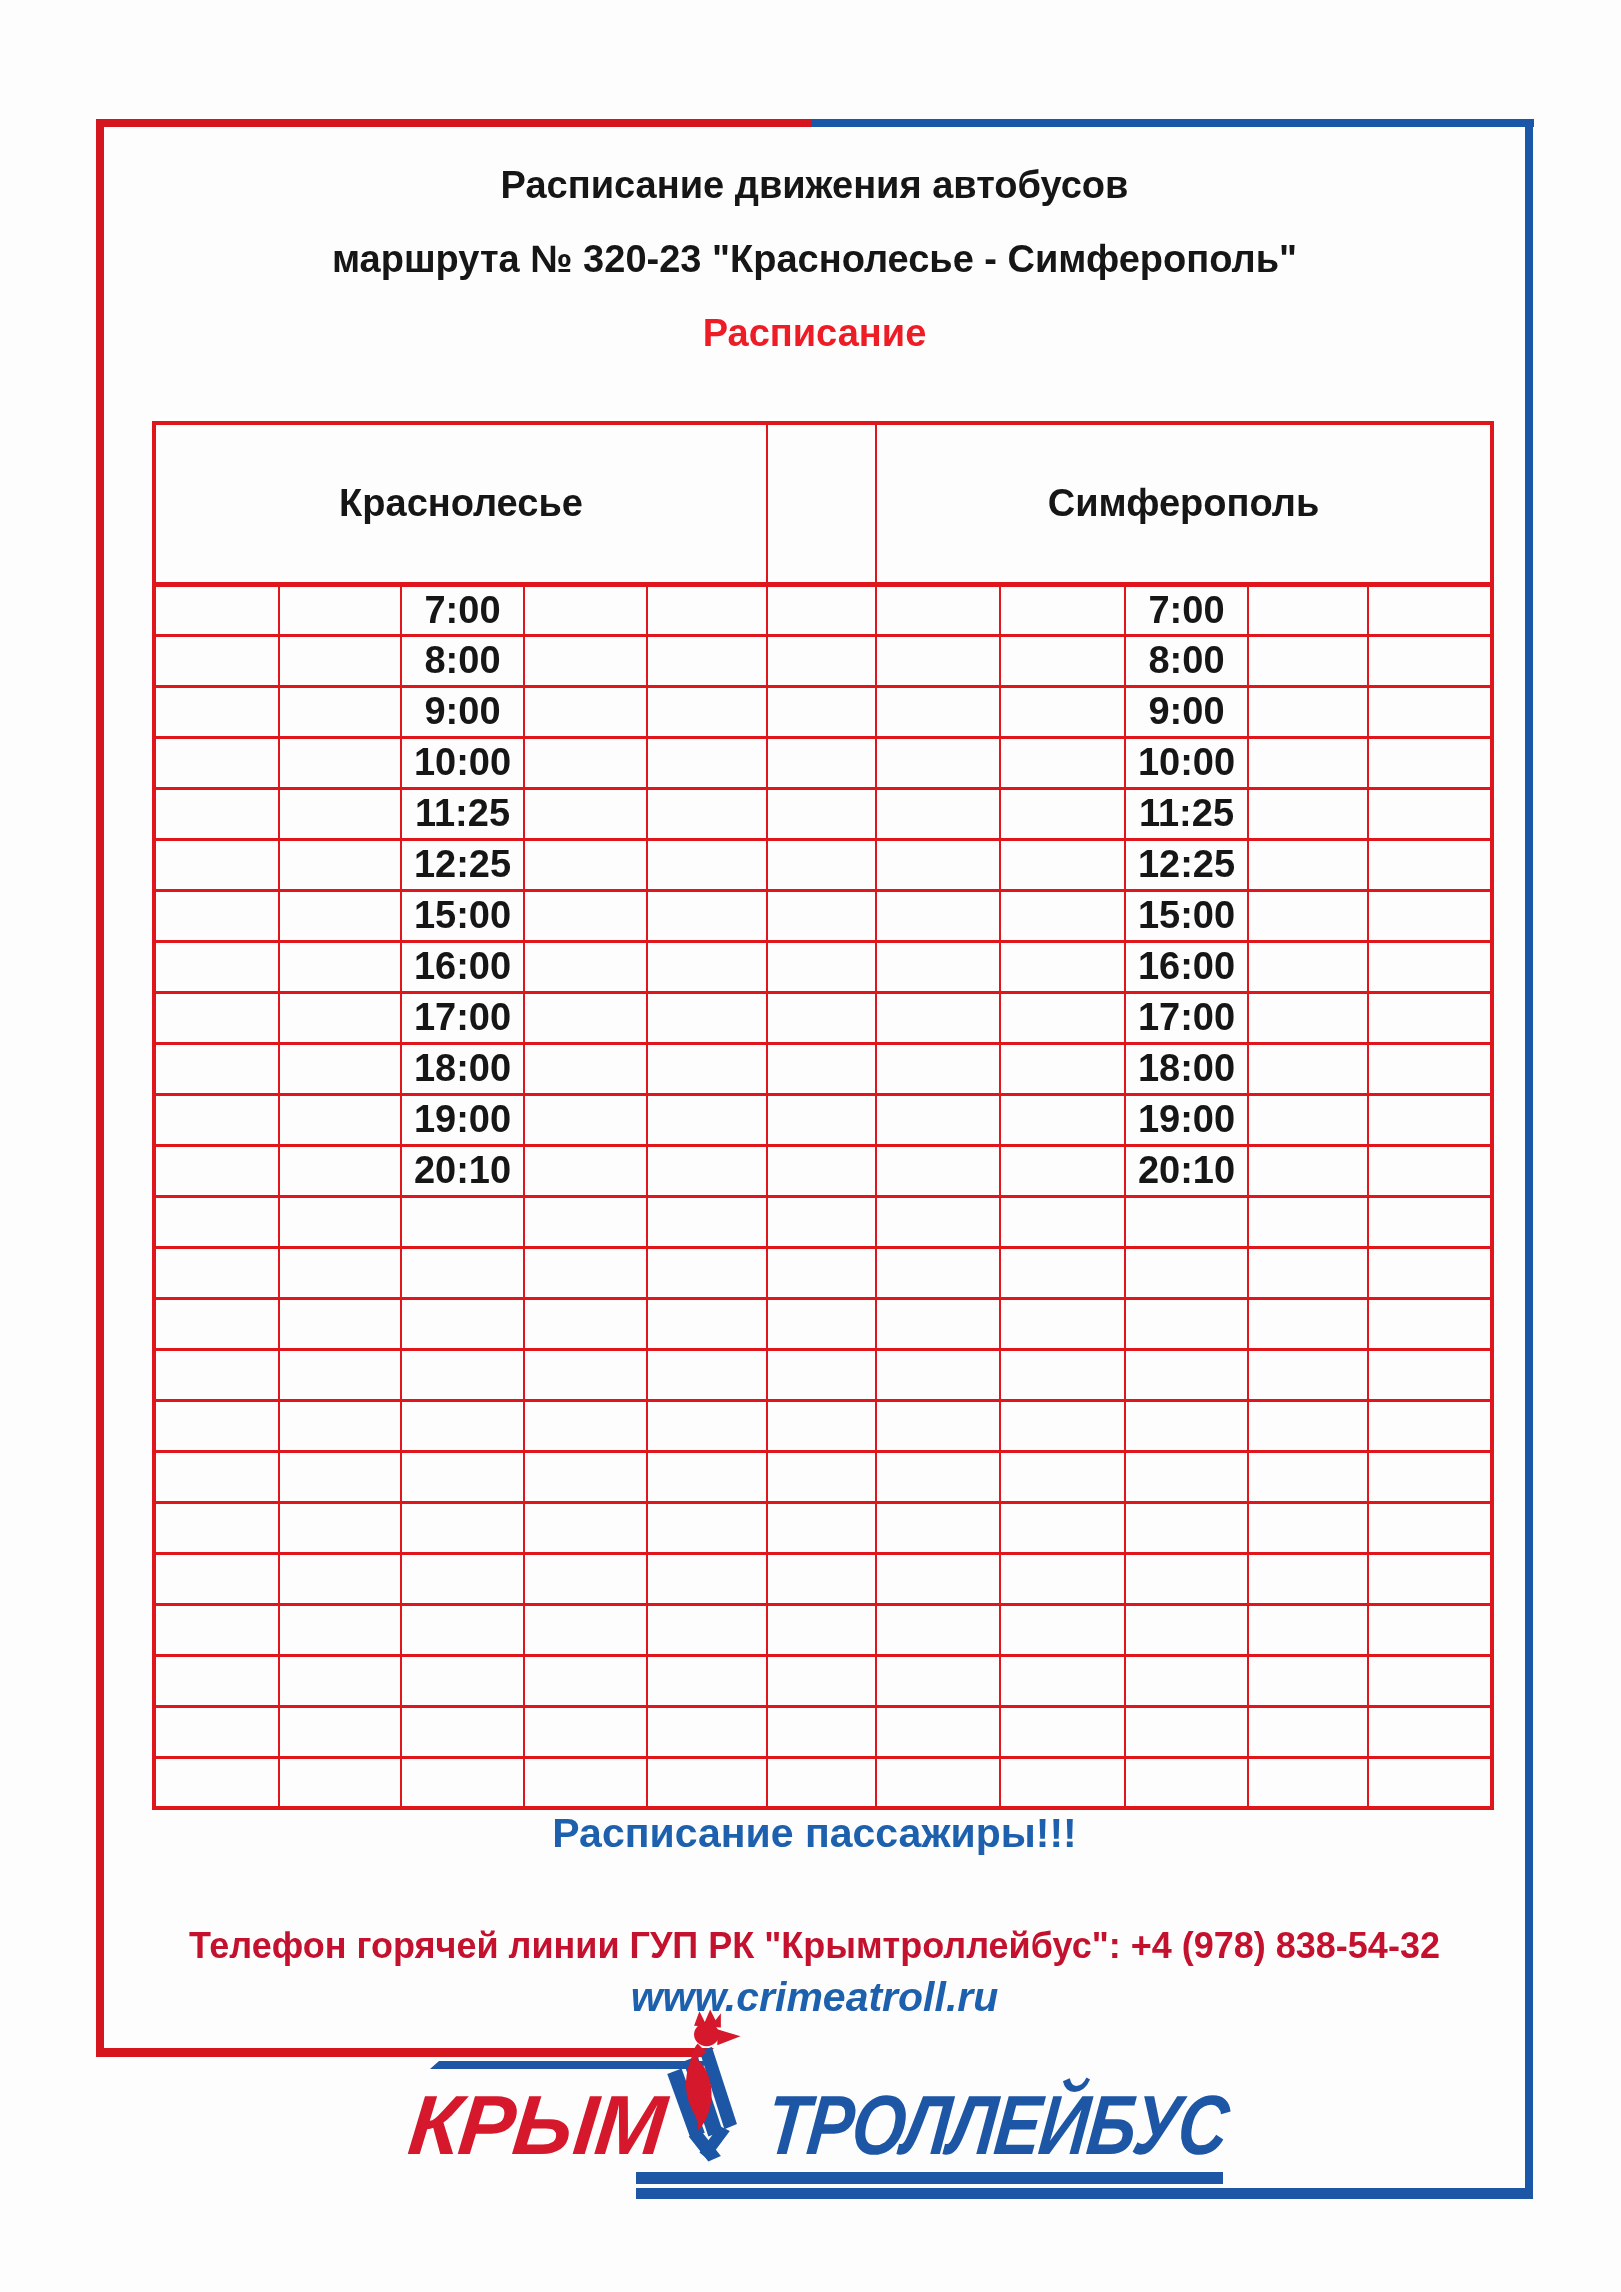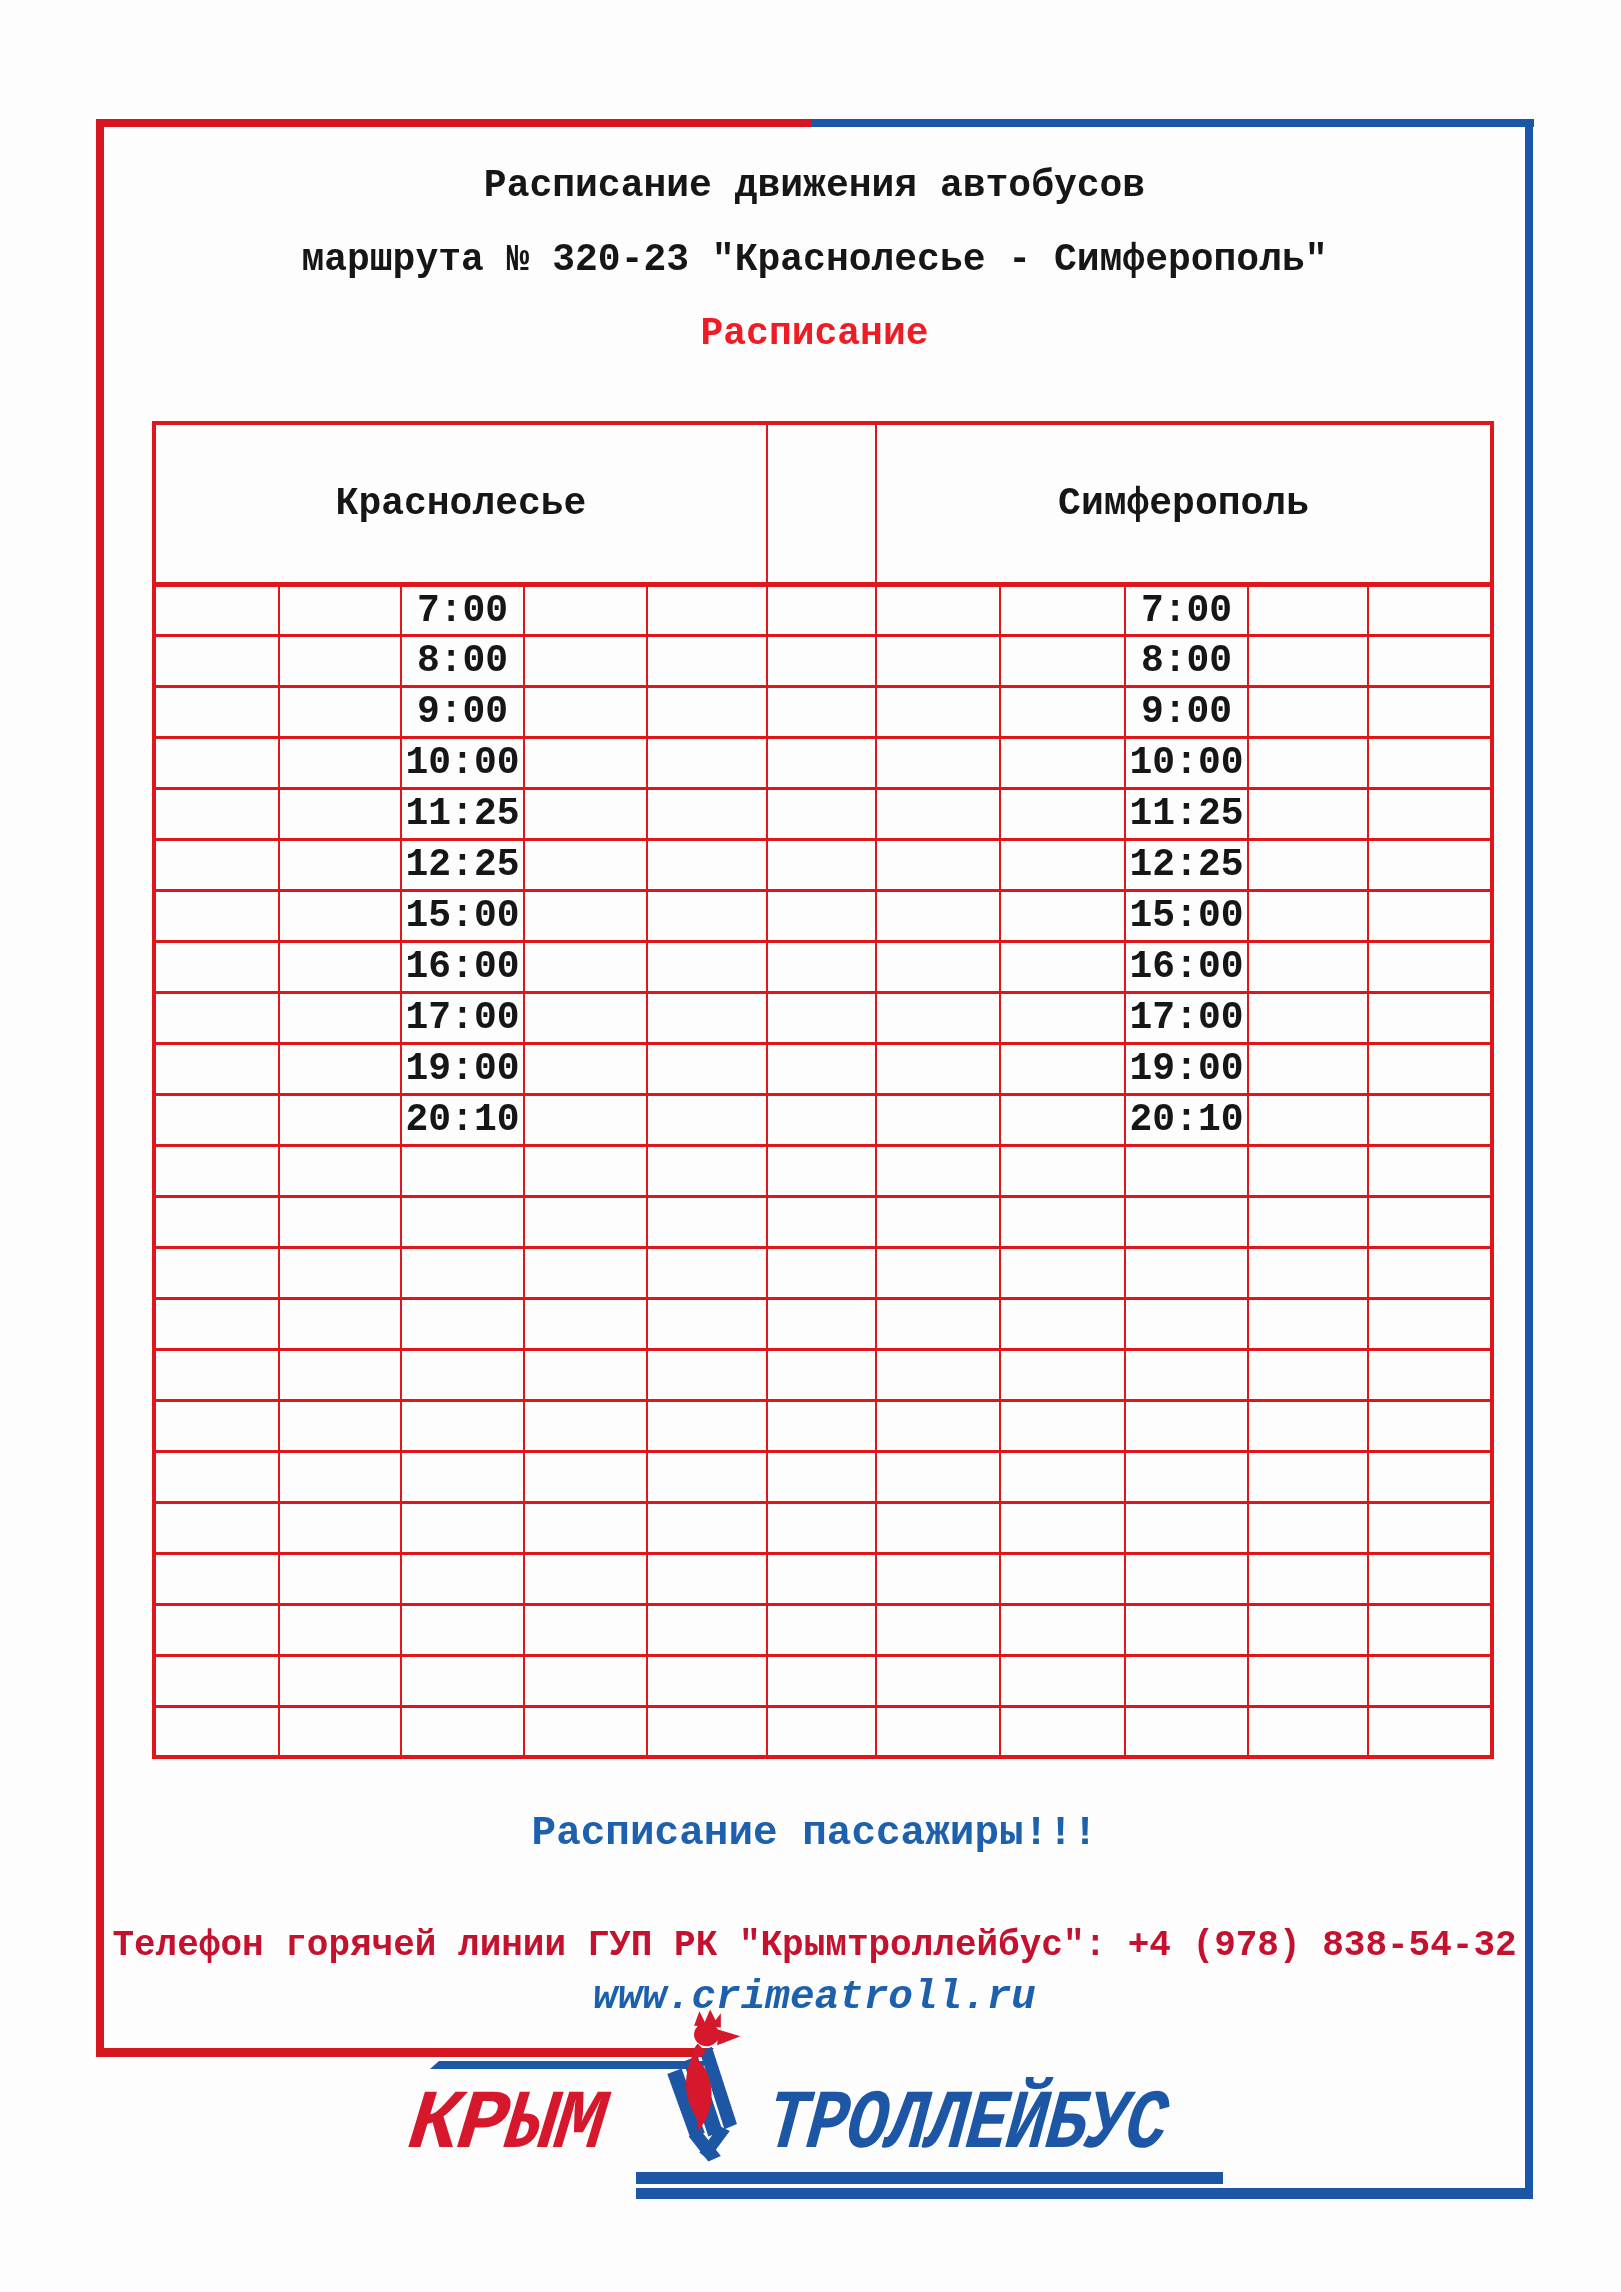--- a/index.html
+++ b/index.html
@@ -9,21 +9,21 @@
     --title-red:#ee1c25;
     --footer-blue:#1d60ad;
     --footer-red:#c4112e;
     --logo-red:#d5182b;
     --logo-blue:#1d56a5;
     --ink:#161616;
   }
   html,body{margin:0;padding:0;background:#ffffff;}
   #page{
     position:relative;width:1621px;height:2293px;background:#fdfdfd;overflow:hidden;
-    font-family:Liberation Mono, monospace;font-weight:bold;color:var(--ink);
+    font-family:Liberation Sans, sans-serif;font-weight:bold;color:var(--ink);
   }
   
   .b-left{position:absolute;left:96px;top:119px;width:8px;height:1938px;background:var(--frame-red);}
   .b-top-red{position:absolute;left:96px;top:119px;width:715px;height:8px;background:var(--frame-red);}
   .b-top-blue{position:absolute;left:811px;top:119px;width:723px;height:8px;background:var(--frame-blue);}
   .b-right{position:absolute;left:1525px;top:119px;width:8px;height:2080px;background:var(--frame-blue);}
   .b-bottom-red{position:absolute;left:96px;top:2048px;width:618px;height:9px;background:var(--frame-red);
     clip-path:polygon(0 0,100% 0,calc(100% - 9px) 100%,0 100%);}
   .b-blue-short{position:absolute;left:430px;top:2061px;width:279px;height:8px;background:var(--logo-blue);
     clip-path:polygon(9px 0,100% 0,calc(100% - 9px) 100%,0 100%);}
@@ -218,20 +218,33 @@
           <td></td>
           <td></td>
           <td></td>
           <td>17:00</td>
           <td></td>
           <td></td>
         </tr>
         <tr>
           <td></td>
           <td></td>
+          <td>18:00</td>
+          <td></td>
+          <td></td>
+          <td></td>
+          <td></td>
+          <td></td>
+          <td>18:00</td>
+          <td></td>
+          <td></td>
+        </tr>
+        <tr>
+          <td></td>
+          <td></td>
           <td>19:00</td>
           <td></td>
           <td></td>
           <td></td>
           <td></td>
           <td></td>
           <td>19:00</td>
           <td></td>
           <td></td>
         </tr>

